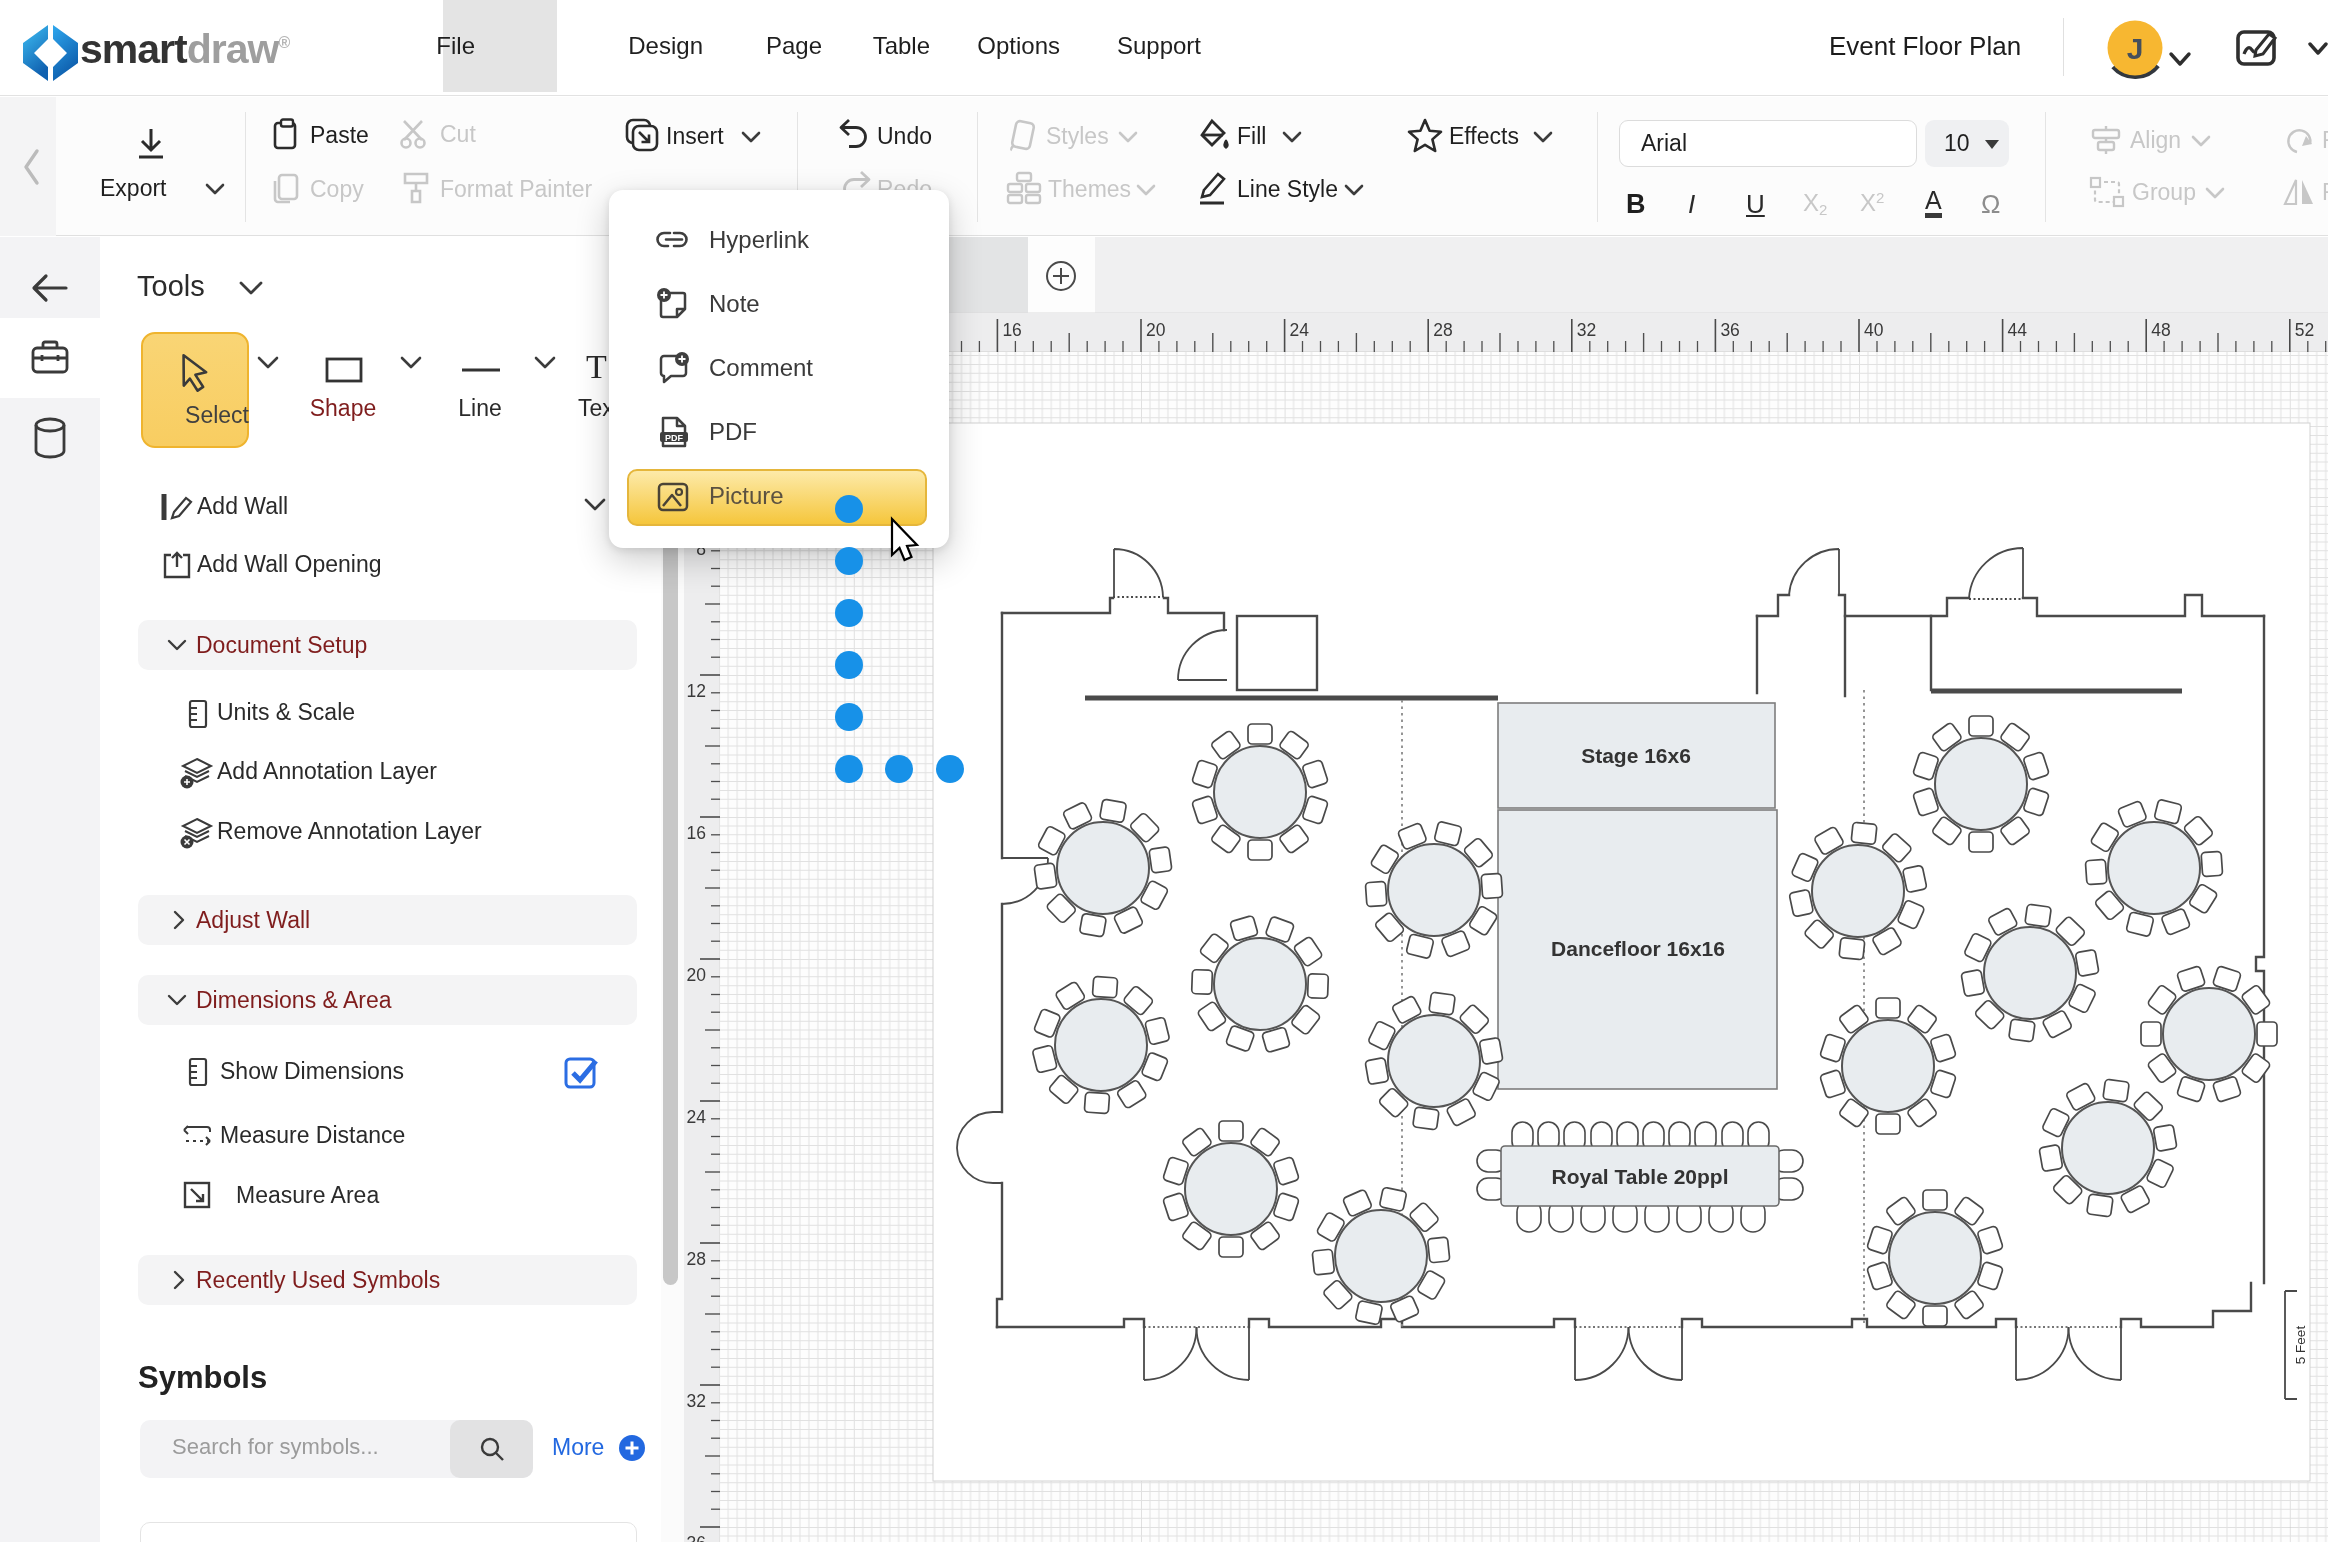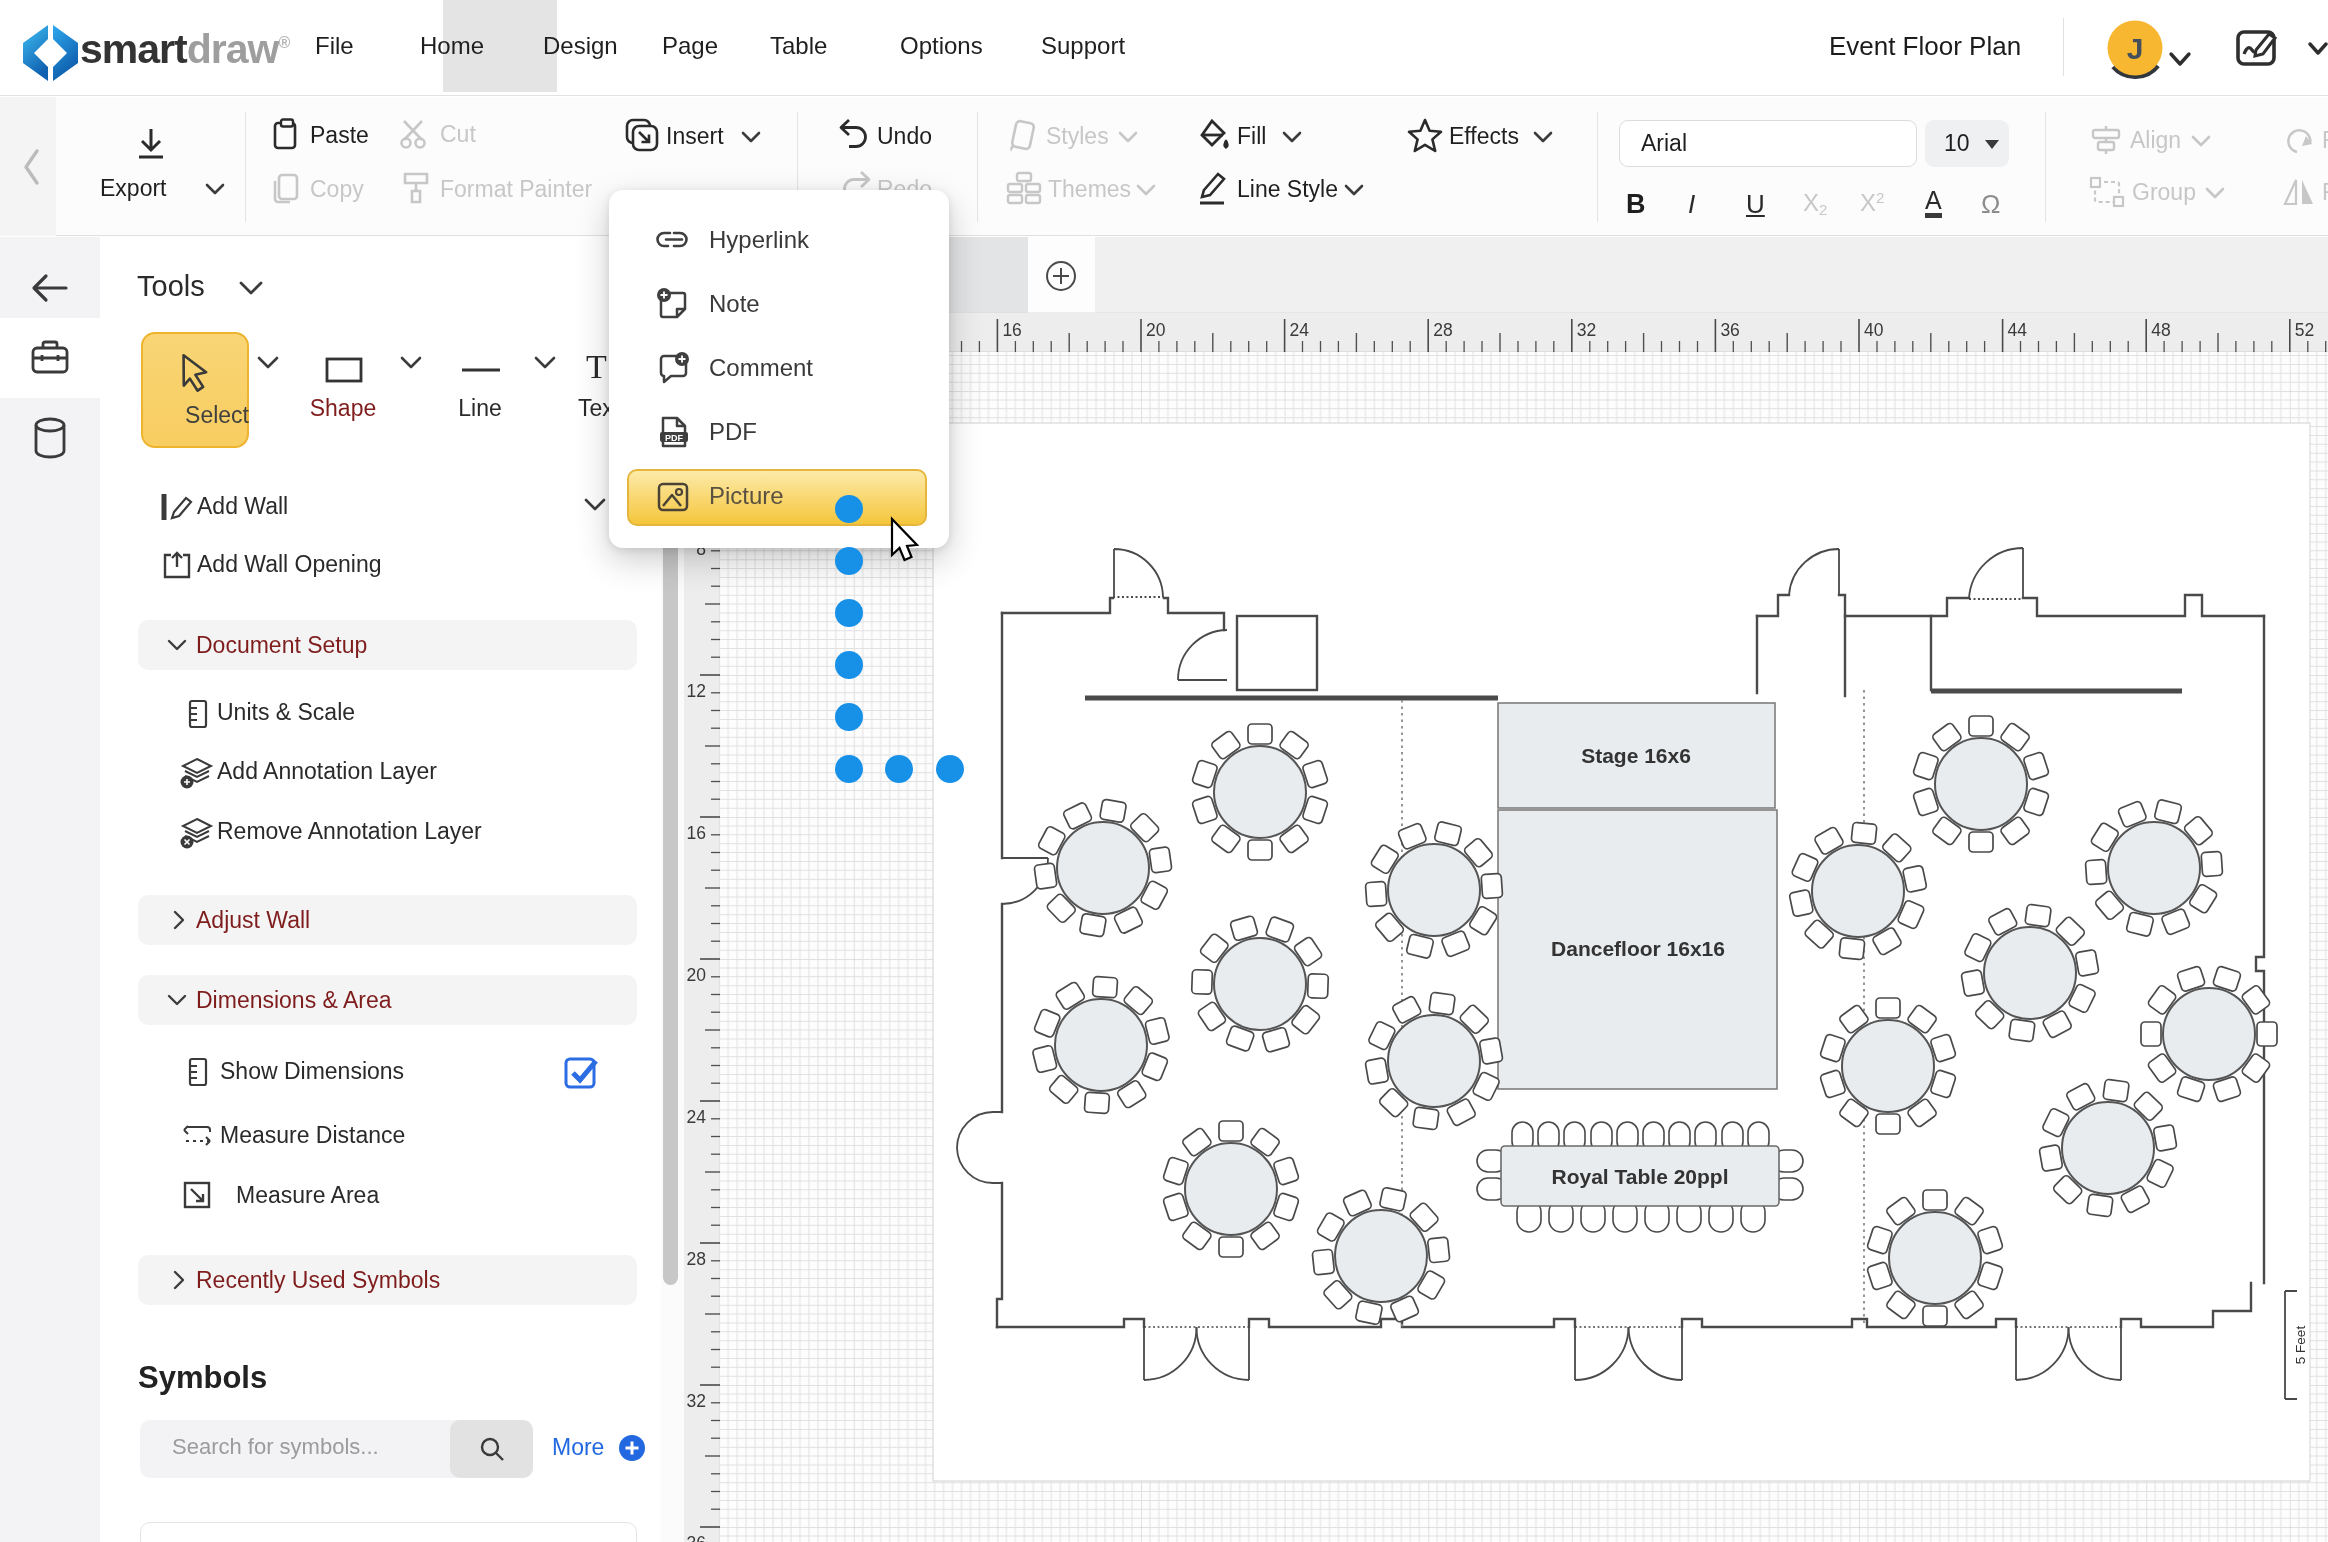--- a/index.html
+++ b/index.html
@@ -3,21 +3,21 @@
 * { margin:0; padding:0; box-sizing:border-box; }
 html,body { width:2328px; height:1542px; overflow:hidden; font-family:"Liberation Sans",sans-serif; background:#fff; }
 .abs { position:absolute; }
 #header { position:absolute; left:0; top:0; width:2328px; height:96px; background:#fff; border-bottom:1px solid #e2e2e2; z-index:5; }
 #toolbar { position:absolute; left:0; top:97px; width:2328px; height:139px; background:#fcfcfc; border-bottom:1px solid #e0e0e0; z-index:4; }
 #rail { position:absolute; left:0; top:237px; width:100px; height:1305px; background:#f3f3f5; z-index:3; }
 #sidebar { position:absolute; left:100px; top:237px; width:561px; height:1305px; background:#fff; z-index:3; }
 #canvaswrap { position:absolute; left:660px; top:237px; z-index:1; }
 #dropdown { position:absolute; left:609px; top:190px; width:340px; height:358px; background:#fff; border-radius:14px; box-shadow:0 12px 34px rgba(0,0,0,.2), 0 2px 8px rgba(0,0,0,.1); z-index:20; }
 #overlay { position:absolute; left:0; top:0; width:2328px; height:1542px; z-index:30; pointer-events:none; }
-.mi { position:absolute; top:0; height:92px; line-height:92px; font-size:24px; color:#1f1f1f; text-align:left; }
+.mi { position:absolute; top:0; height:92px; line-height:92px; font-size:24px; color:#1f1f1f; text-align:right; }
 .tlabel { position:absolute; font-size:23px; color:#1f1f1f; white-space:nowrap; }
 .sep { position:absolute; top:15px; width:1px; height:110px; background:#e4e4e4; }
 .srow { position:absolute; font-size:23px; color:#2a2a2a; white-space:nowrap; }
 .shead { position:absolute; left:38px; width:499px; height:50px; background:#f4f4f5; border-radius:10px; }
 .shead span { position:absolute; left:58px; top:12px; font-size:23px; color:#7f1d1d; }
 .ditem { position:absolute; left:100px; font-size:24px; color:#3a3a3a; }
 </style></head><body>
 <div id="header">
     <svg class="abs" style="left:22px;top:24px" width="57" height="58" viewBox="0 0 57 58">
       <defs>
@@ -29,21 +29,20 @@
           <stop offset="0" stop-color="#2fa8ef"></stop>
           <stop offset="1" stop-color="#0d5cab"></stop>
         </linearGradient>
       </defs>
       <path d="M26,1 L1,19 L1,39 L26,57 L26,43 L12,29 L26,15 Z" fill="url(#lg1)"></path>
       <path d="M31,1 L56,19 L56,39 L31,57 L31,43 L45,29 L31,15 Z" fill="url(#lg2)"></path>
     </svg>
     <div class="abs" style="left:80px;top:26px;font-size:41px;font-weight:bold;letter-spacing:-1px"><span style="color:#333">smart</span><span style="color:#9e9e9e">draw</span><span style="color:#b5b5b5;font-size:16px;vertical-align:super">®</span></div>
     <div class="abs" style="left:443px;top:0;width:114px;height:92px;background:#e4e4e4"></div>
     <div class="mi" style="left:315px;width:160px">File</div>
-    <div class="mi" style="left:420px;width:160px">Home</div>
     <div class="mi" style="left:543px;width:160px">Design</div>
     <div class="mi" style="left:662px;width:160px">Page</div>
     <div class="mi" style="left:770px;width:160px">Table</div>
     <div class="mi" style="left:900px;width:160px">Options</div>
     <div class="mi" style="left:1041px;width:160px">Support</div>
     <div class="abs" style="left:1825px;top:0;width:200px;height:92px;line-height:92px;font-size:26px;color:#1c1c1c;text-align:center">Event Floor Plan</div>
     <div class="abs" style="left:2063px;top:18px;width:1px;height:58px;background:#e0e0e0"></div>
     <svg class="abs" style="left:2100px;top:12px" width="120px" height="76" viewBox="0 0 120 76">
       <path d="M14,54 A28,28 0 0 0 57,53" fill="none" stroke="#32373e" stroke-width="7"></path>
       <circle cx="35" cy="36" r="27.5" fill="#f7b731"></circle>

